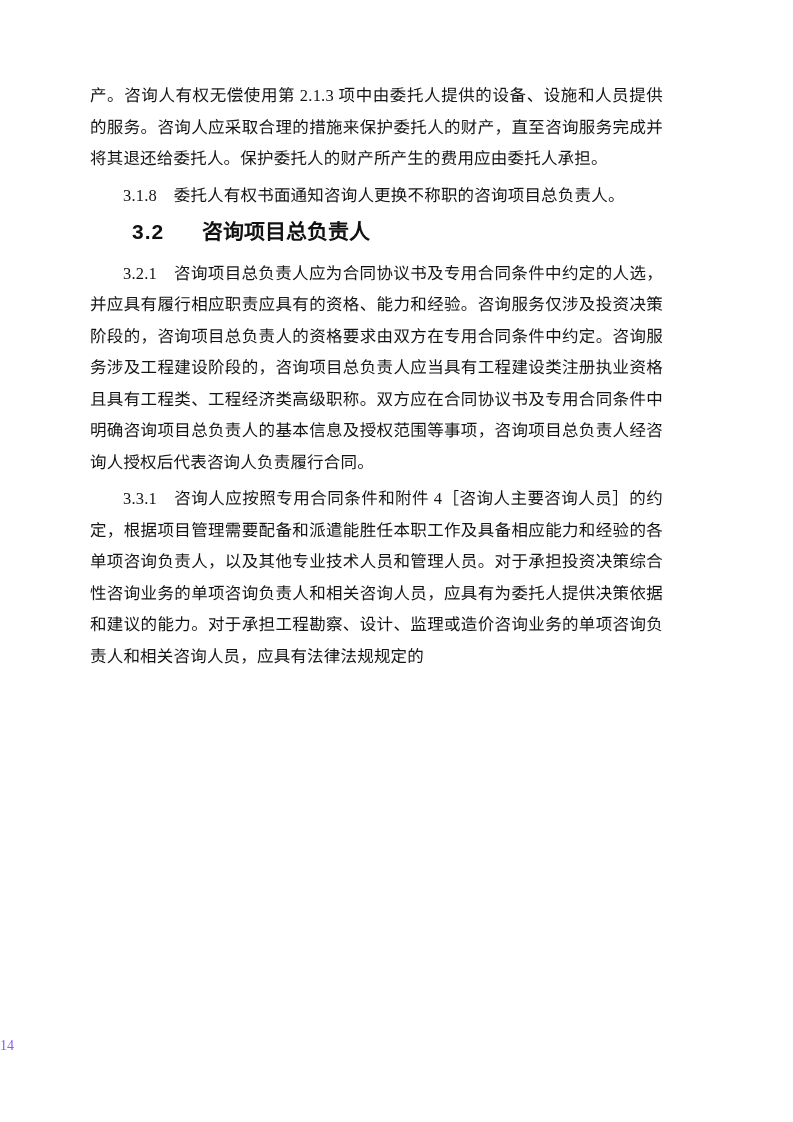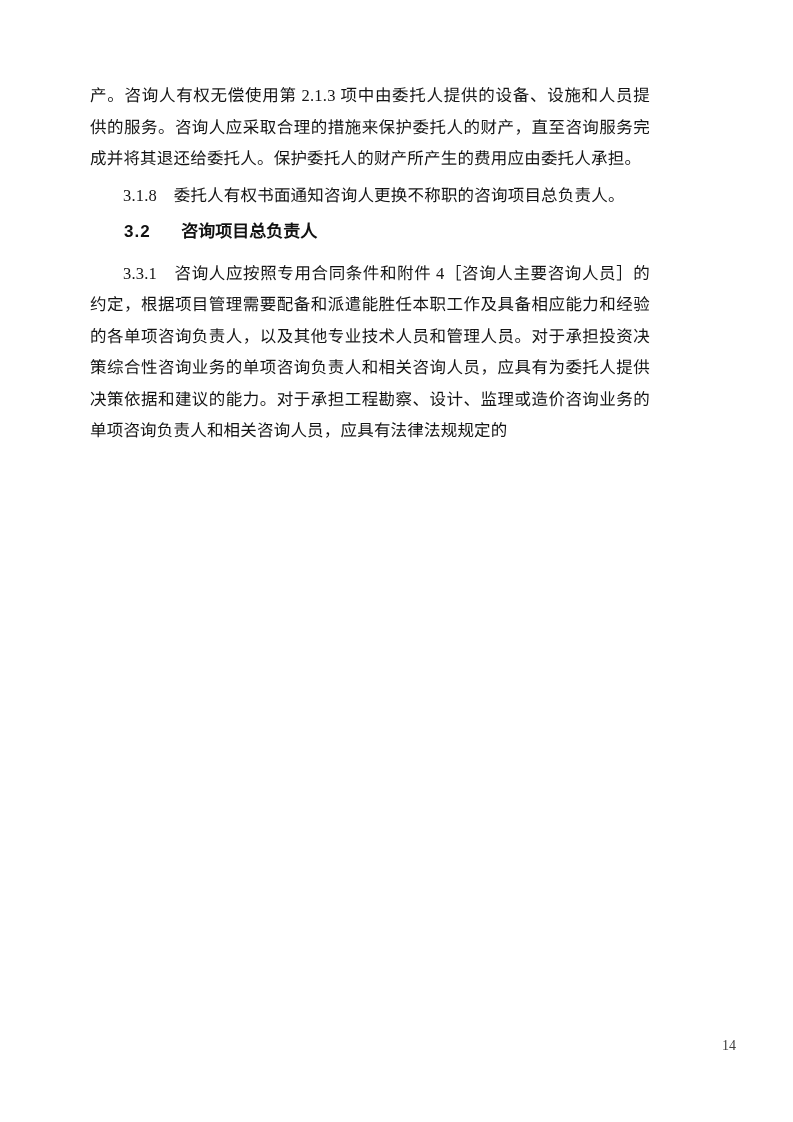--- a/index.html
+++ b/index.html
@@ -8,20 +8,21 @@
     background: #ffffff;
   }
   .page {
     position: relative;
     width: 736px;
     height: 1122px;
     background: #ffffff;
     overflow: hidden;
     color: #141414;
     font-family: "Liberation Serif", "DejaVu Serif", serif;
+    padding-left: 13px;
   }
   .doc-body {
     position: absolute;
     left: 90px;
     right: 86px;
     top: 80px;
   }
   .body-para {
     margin: 0 0 5px 0;
     font-size: 16.5px;
@@ -30,57 +31,58 @@
     text-justify: inter-character;
     word-break: break-all;
     text-indent: 2em;
     letter-spacing: 0.2px;
   }
   .body-para.no-indent {
     text-indent: 0;
   }
   .heading {
     margin: 5px 0 10px 0;
-    font-size: 17px;
+    font-size: 21px;
     line-height: 31.5px;
     font-weight: bold;
     font-family: "Liberation Sans", "DejaVu Sans", sans-serif;
     text-indent: 2em;
     color: #111111;
   }
   .heading .h-num {
     margin-right: 1.8em;
     letter-spacing: 1px;
   }
   .page-footer {
     position: absolute;
     left: 0;
     right: 0;
     top: 1036px;
-    text-align: right;
+    text-align: left;
     font-size: 14px;
     line-height: 20px;
-    color: #404040;
+    color: #8b5cf6;
     font-family: "Liberation Serif", "DejaVu Serif", serif;
   }
 </style>
 </head>
 <body>
 
 <div class="page">
   <div class="doc-body">
 
     <p class="body-para no-indent">产。咨询人有权无偿使用第 2.1.3 项中由委托人提供的设备、设施和人员提供的服务。咨询人应采取合理的措施来保护委托人的财产，直至咨询服务完成并将其退还给委托人。保护委托人的财产所产生的费用应由委托人承担。</p>
 
     <p class="body-para">3.1.8　委托人有权书面通知咨询人更换不称职的咨询项目总负责人。</p>
 
     <h3 class="heading">
       <span class="h-num">3.2</span><span class="h-title">咨询项目总负责人</span>
     </h3>
 
+    <p class="body-para">3.2.1　咨询项目总负责人应为合同协议书及专用合同条件中约定的人选，并应具有履行相应职责应具有的资格、能力和经验。咨询服务仅涉及投资决策阶段的，咨询项目总负责人的资格要求由双方在专用合同条件中约定。咨询服务涉及工程建设阶段的，咨询项目总负责人应当具有工程建设类注册执业资格且具有工程类、工程经济类高级职称。双方应在合同协议书及专用合同条件中明确咨询项目总负责人的基本信息及授权范围等事项，咨询项目总负责人经咨询人授权后代表咨询人负责履行合同。</p>
 
 
 
 
     <p class="body-para">3.3.1　咨询人应按照专用合同条件和附件 4［咨询人主要咨询人员］的约定，根据项目管理需要配备和派遣能胜任本职工作及具备相应能力和经验的各单项咨询负责人，以及其他专业技术人员和管理人员。对于承担投资决策综合性咨询业务的单项咨询负责人和相关咨询人员，应具有为委托人提供决策依据和建议的能力。对于承担工程勘察、设计、监理或造价咨询业务的单项咨询负责人和相关咨询人员，应具有法律法规规定的</p>
 
   </div>
 
   <div class="page-footer">14</div>
 </div>

